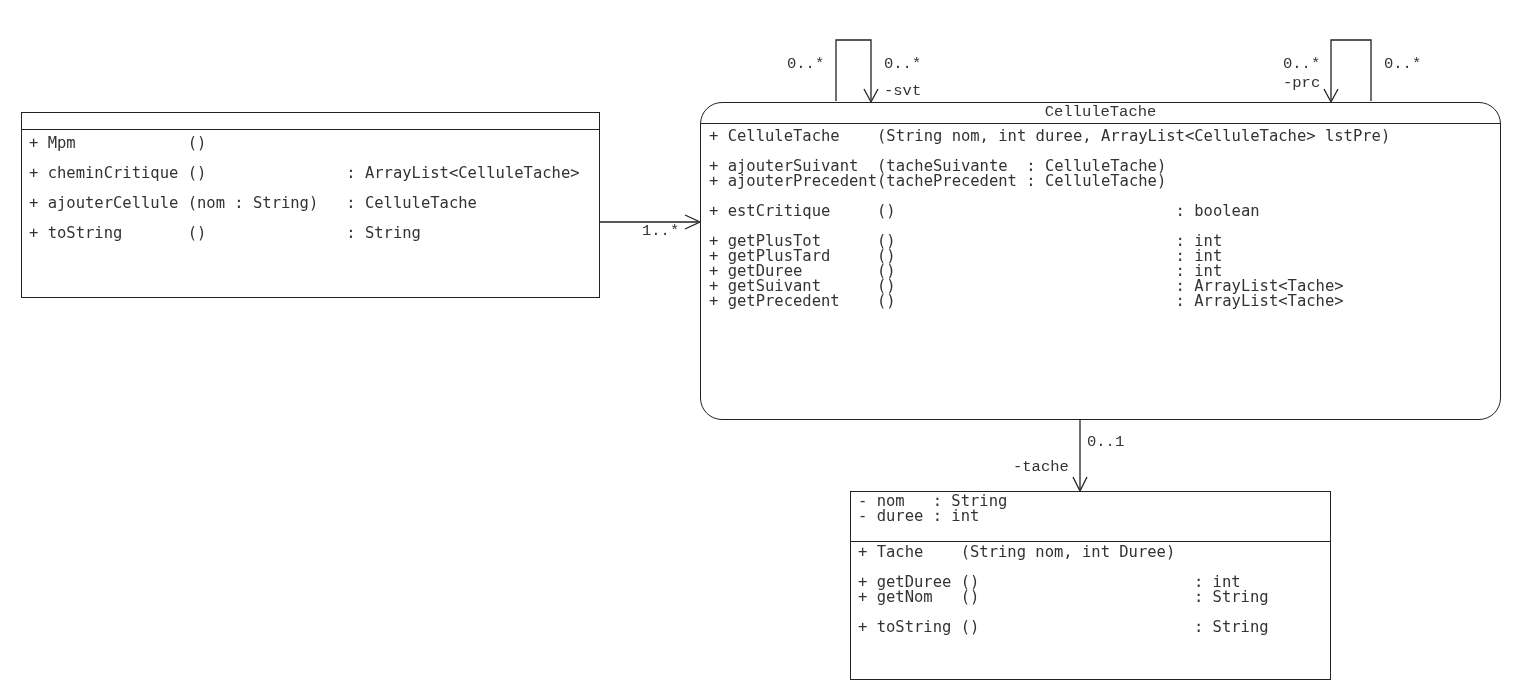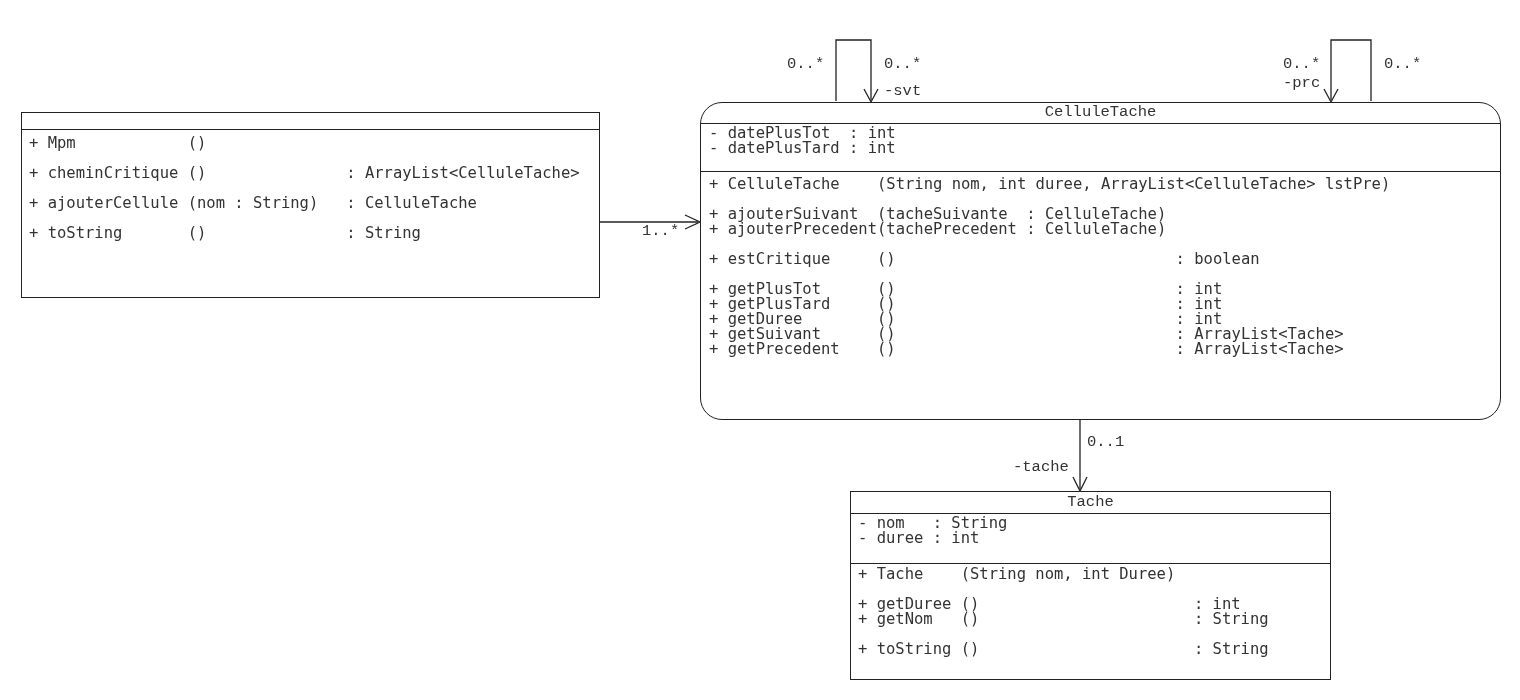--- a/index.html
+++ b/index.html
@@ -67,38 +67,35 @@
 
 + cheminCritique ()               : ArrayList&lt;CelluleTache&gt;
 
 + ajouterCellule (nom : String)   : CelluleTache
 
 + toString       ()               : String</pre>
   </div>
 
   <div class="class-box box-celluletache">
     <div class="class-title">CelluleTache</div>
-    <pre class="compartment class-attrs">- datePlusTot  : int
-- datePlusTard : int</pre>
     <pre class="compartment class-methods">+ CelluleTache    (String nom, int duree, ArrayList&lt;CelluleTache&gt; lstPre)
 
 + ajouterSuivant  (tacheSuivante  : CelluleTache)
 + ajouterPrecedent(tachePrecedent : CelluleTache)
 
 + estCritique     ()                              : boolean
 
 + getPlusTot      ()                              : int
 + getPlusTard     ()                              : int
 + getDuree        ()                              : int
 + getSuivant      ()                              : ArrayList&lt;Tache&gt;
 + getPrecedent    ()                              : ArrayList&lt;Tache&gt;</pre>
   </div>
 
   <div class="class-box box-tache">
-    <div class="class-title">Tache</div>
     <pre class="compartment class-attrs">- nom   : String
 - duree : int</pre>
     <pre class="compartment class-methods">+ Tache    (String nom, int Duree)
 
 + getDuree ()                       : int
 + getNom   ()                       : String
 
 + toString ()                       : String</pre>
   </div>
 

